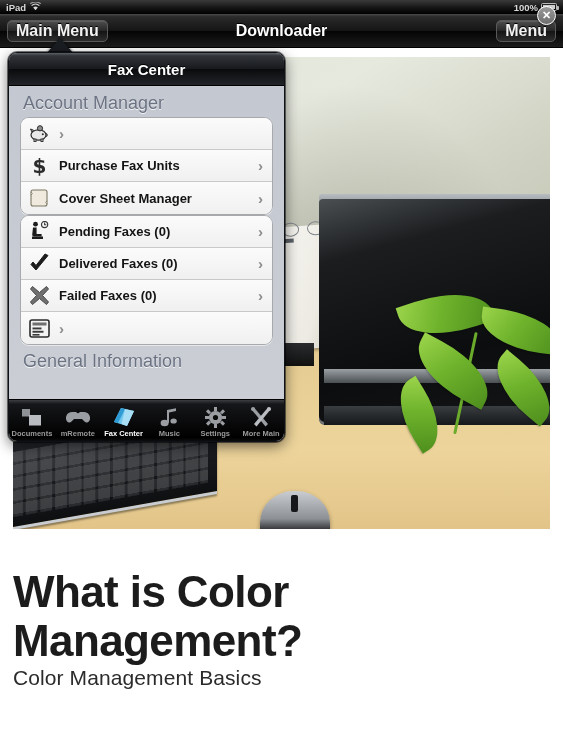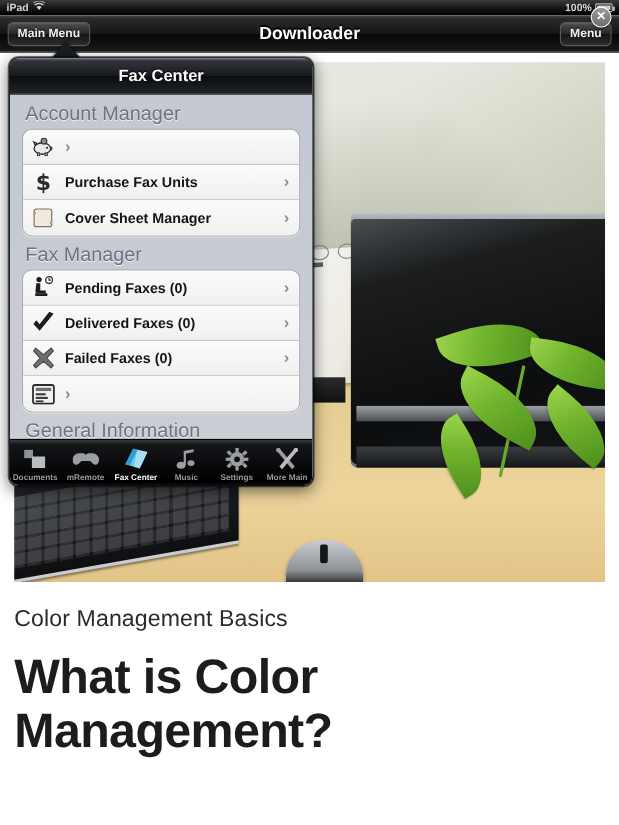--- a/index.html
+++ b/index.html
@@ -36,21 +36,21 @@
   }
   #nav-title{
     position:absolute; left:0; right:0; top:0; line-height:34px; text-align:center;
     color:#fff; font-size:16px; font-weight:bold;
     text-shadow:0 -1px 0 #000;
   }
   .navbtn{
     position:absolute; top:6px; height:22px;
     background:linear-gradient(to bottom,#4e4e4e,#262626 50%,#141414 51%,#2e2e2e);
     border:1px solid #595959; border-radius:5px;
-    color:#f2f2f2; font-size:11px; font-weight:bold;
+    color:#f2f2f2; font-size:16px; font-weight:bold;
     display:flex;align-items:center;justify-content:center;
     padding:0 8px; text-shadow:0 -1px 0 #000;
     box-shadow:0 1px 0 rgba(255,255,255,0.10) inset;
   }
   #btn-main-menu{ left:7px; }
   #btn-menu{ right:7px; }
 
   
   #content{
     position:absolute; left:0; top:48px; width:563px; height:702px; background:#fff;
@@ -257,25 +257,25 @@
 
     <div class="ph-stem" style="left:84%;top:58%;width:2.5px;height:22%;transform:rotate(12deg);"></div>
     <div class="ph-leaf" style="left:72%;top:50%;width:17%;height:9%;transform:rotate(-18deg);"></div>
     <div class="ph-leaf" style="left:87%;top:54%;width:15%;height:8%;transform:rotate(8deg);"></div>
     <div class="ph-leaf" style="left:74%;top:62%;width:16%;height:9%;transform:rotate(28deg);"></div>
     <div class="ph-leaf" style="left:88%;top:66%;width:14%;height:8%;transform:rotate(40deg);"></div>
     <div class="ph-leaf" style="left:69%;top:72%;width:13%;height:7.5%;transform:rotate(58deg);"></div>
   </div>
 
   <div id="article">
-    <div id="kicker">Color Management Basics</div>
     <div id="headline">
       <div>What is Color</div>
       <div>Management?</div>
     </div>
+    <div id="kicker">Color Management Basics</div>
   </div>
 </div>
 
 <div id="close-btn">✕</div>
 
 <div id="popover-arrow"></div>
 <div id="popover">
   <div id="popover-title">Fax Center</div>
   <div id="popover-body">
 
@@ -313,21 +313,20 @@
             <path d="M4 2 h12 a2 2 0 0 1 2 2 v12 a2 2 0 0 1 -2 2 h-12 a2 2 0 0 1 -2 -2 v-12 a2 2 0 0 1 2 -2 z" fill="#efeadd" stroke="#7d7763" stroke-width="1.1"></path>
             <path d="M2 4 q2.5 1.6 0 3.2" fill="#ded8c7" stroke="#7d7763" stroke-width=".9"></path>
             <path d="M18 12.8 q-2.5 1.6 0 3.2" fill="#ded8c7" stroke="#7d7763" stroke-width=".9"></path>
           </svg>
         </span>
         <span class="cell-label">Cover Sheet Manager</span>
         <span class="chev">›</span>
       </div>
     </div>
 
-    <div class="sect-header">Fax Manager</div>
     <div class="group">
 
       <div class="cell">
         <span class="icn">
           <svg width="21" height="21" viewBox="0 0 21 21">
             <circle cx="6.5" cy="3.2" r="2.4" fill="#1c1c1c"></circle>
             <path d="M4 6.5 h3.6 v6.5 h5 v2.6 h-7.6 a1.8 1.8 0 0 1 -1.8 -1.8 z" fill="#1c1c1c"></path>
             <path d="M3 15.6 h11 v2.4 h-11 z" fill="#1c1c1c"></path>
             <circle cx="15.6" cy="3.6" r="3.1" fill="none" stroke="#3a3a3a" stroke-width="1.2"></circle>
             <path d="M15.6 1.6 v2.1 h1.7" stroke="#3a3a3a" stroke-width="1.1" fill="none"></path>

